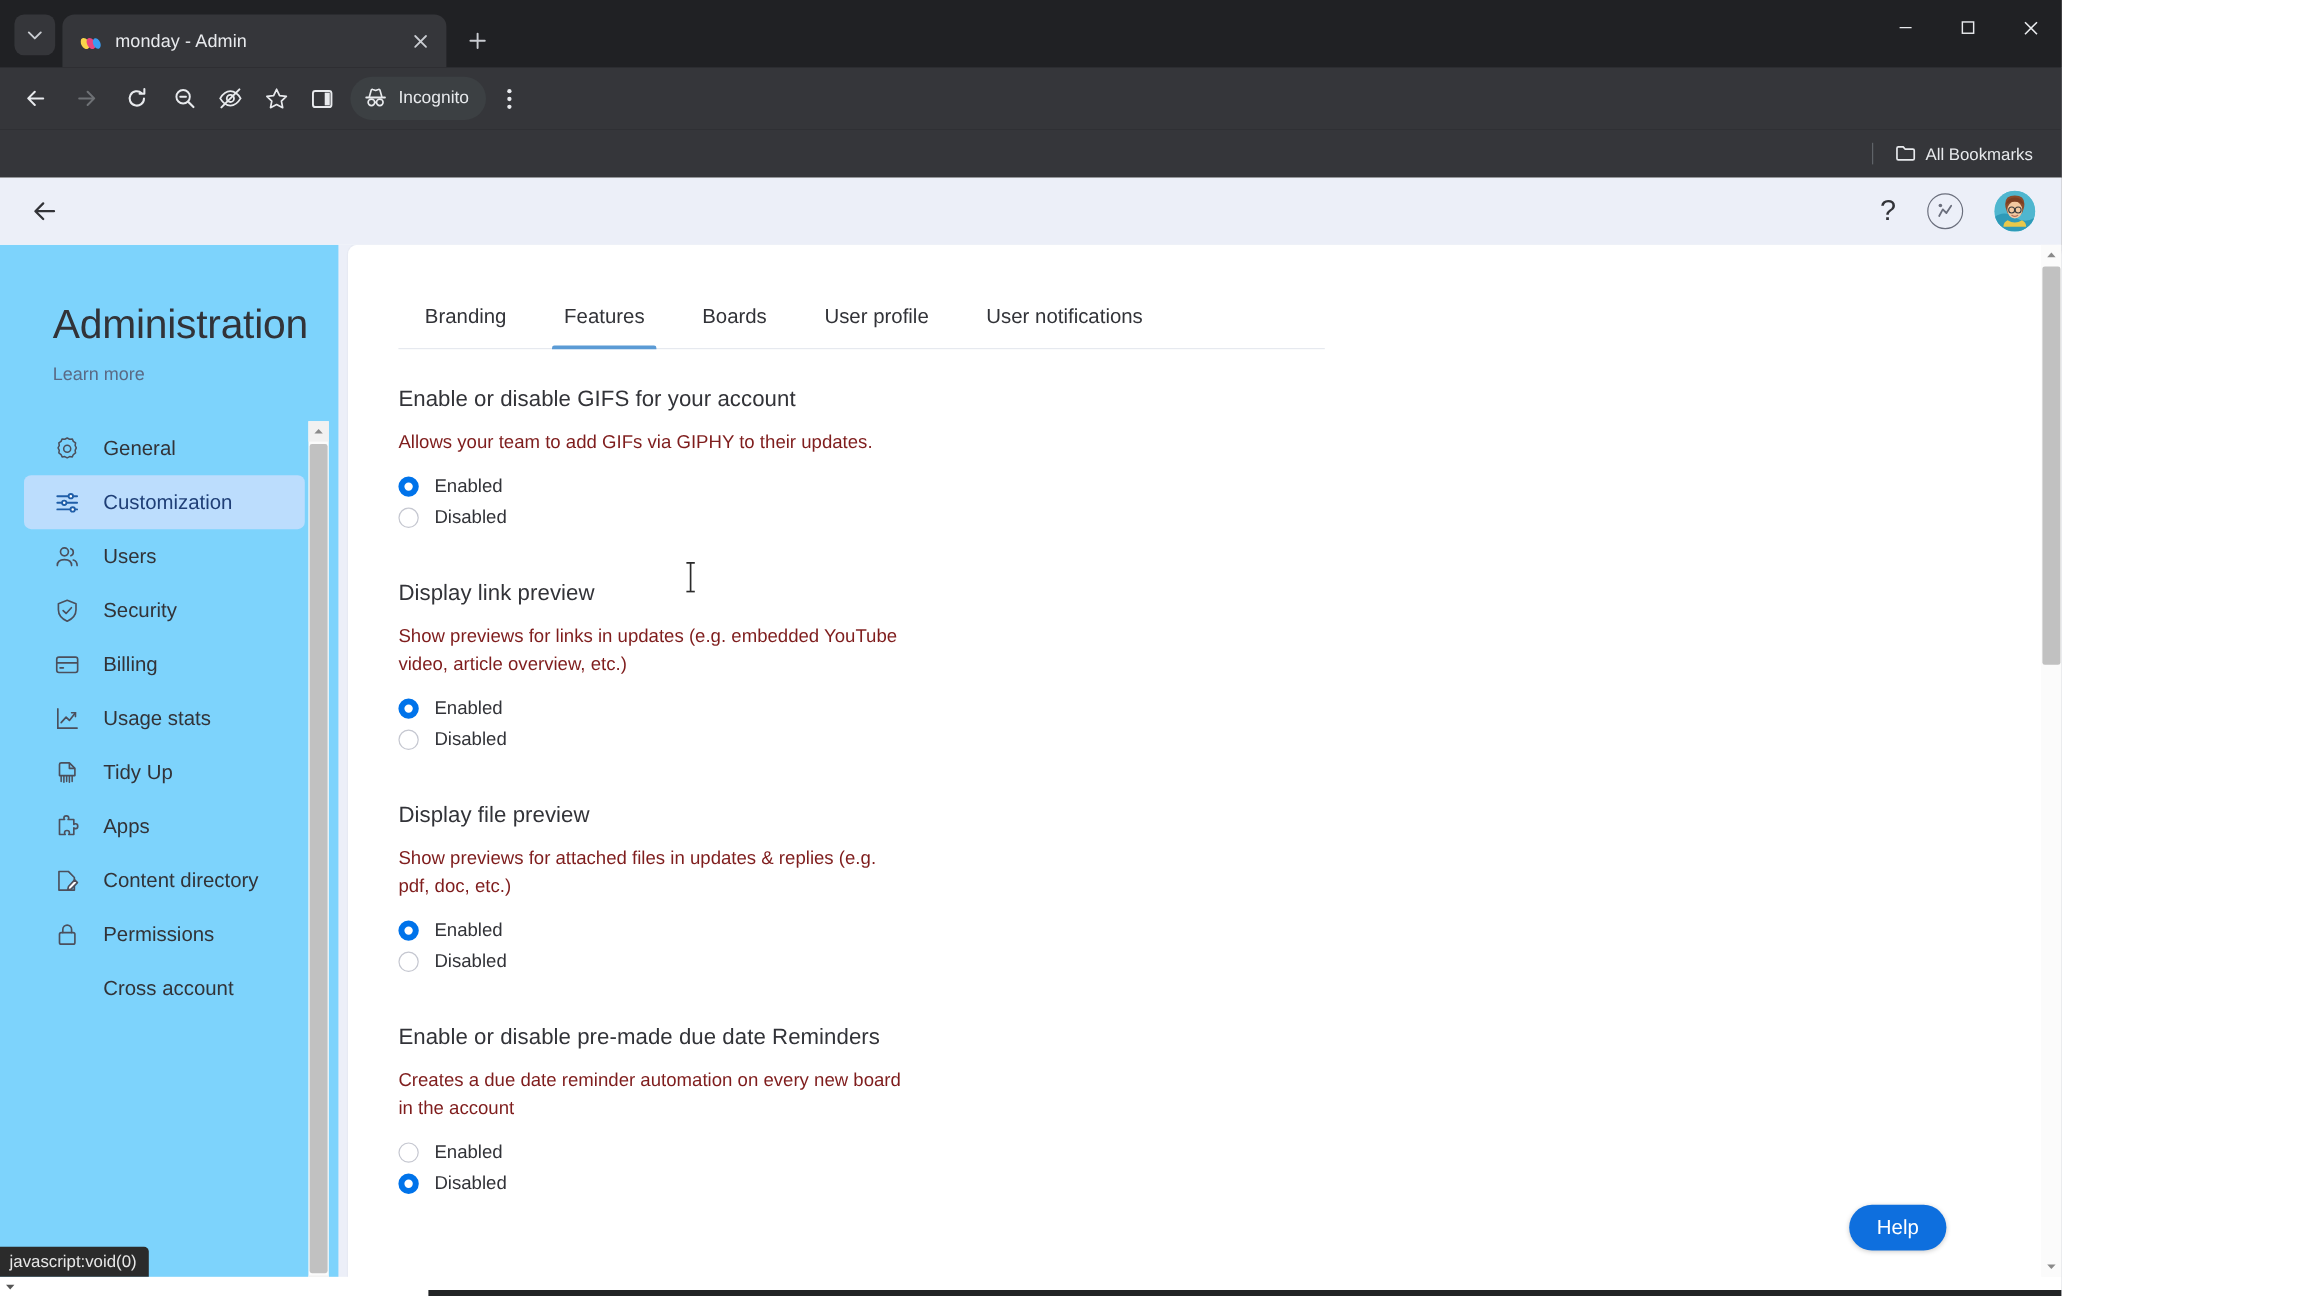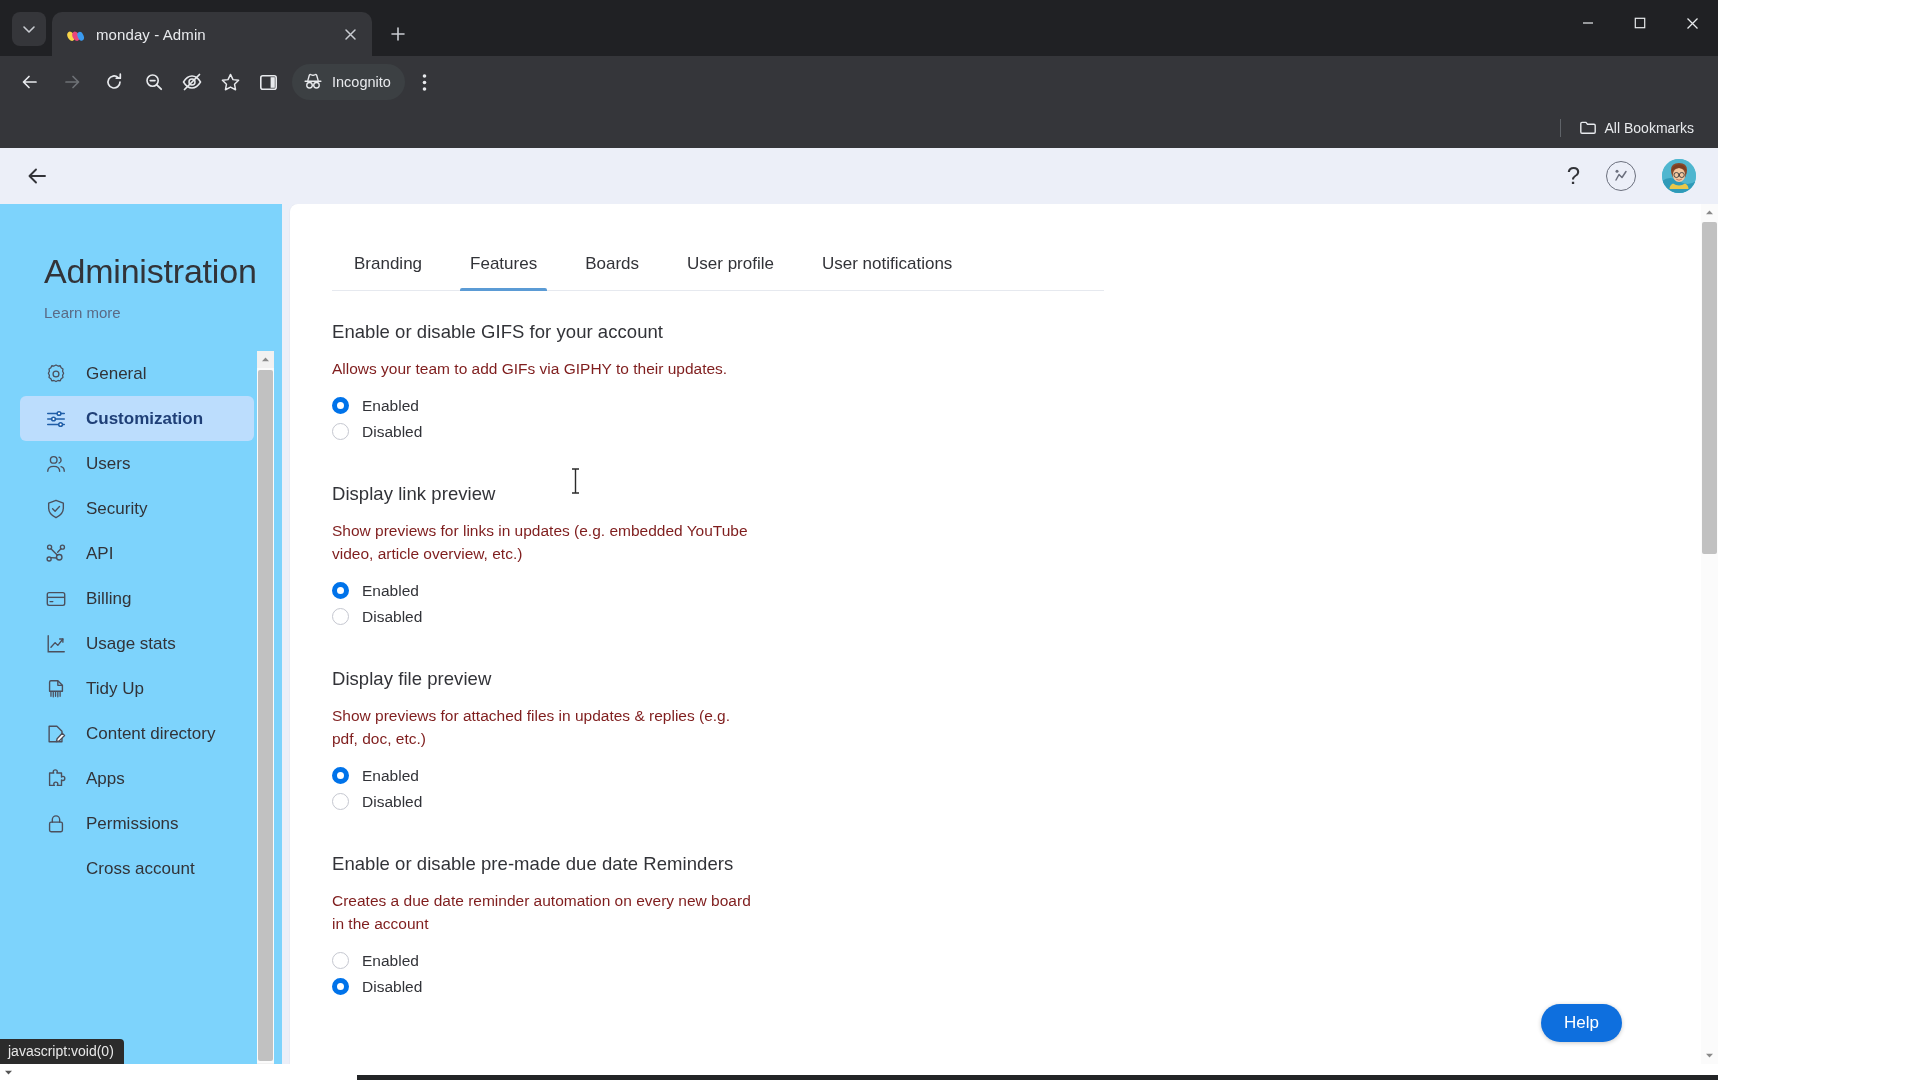--- a/index.html
+++ b/index.html
@@ -84,21 +84,21 @@
   }
   .admin-title { font-size: 34px; color: #323338; font-weight: 400; padding-left: 44px; letter-spacing: -.2px; }
   .learn-more { font-size: 15px; color: #5a6a85; padding-left: 44px; margin-top: 13px; }
   .nav-scroller { margin-top: 30px; position: relative; flex: 1; min-height: 0; }
   .nav-list { padding-right: 28px; }
   .nav-item {
     height: 45px; display: flex; align-items: center; gap: 18px;
     padding-left: 24px; margin: 0 0 0 20px; border-radius: 6px;
   }
   .nav-item .lbl { font-size: 17px; color: #323338; white-space: nowrap; }
-  .nav-item.active { background: #bcddfd; font-weight: bold; }
+  .nav-item.active { background: #bcddfd; }
   .nav-item.active .lbl { color: #1f3f77; }
   .nav-icon { width: 24px; height: 24px; flex: none; display: flex; align-items: center; justify-content: center; }
 
   
   .sb-scroll { position: absolute; right: 8px; top: 0; bottom: 0; width: 17px; background: #fbfbfb; }
   .sb-arrow { width: 17px; height: 17px; display: flex; align-items: center; justify-content: center; background: #f1f1f1; }
   .sb-arrow.top { position: absolute; top: 0; }
   .sb-arrow.bot { position: absolute; bottom: 0; }
   .sb-thumb { position: absolute; left: 1px; width: 15px; top: 19px; bottom: 19px; background: #c1c1c1; border-radius: 2px; }
 
@@ -372,32 +372,20 @@
             <div class="nav-item">
               <span class="nav-icon">
                 <svg width="22" height="22" viewBox="0 0 24 24">
                   <path d="M12 2.5 L20 5.5 V11 q0 6.8 -8 10.5 q-8 -3.7 -8 -10.5 V5.5 Z" stroke="#4b4f5c" stroke-width="1.5" fill="none" stroke-linejoin="round"></path>
                   <path d="M8.3 11.8 L11 14.4 L15.8 9.2" stroke="#4b4f5c" stroke-width="1.5" fill="none" stroke-linecap="round" stroke-linejoin="round"></path>
                 </svg>
               </span>
               <span class="lbl">Security</span>
             </div>
 
-            <div class="nav-item">
-              <span class="nav-icon">
-                <svg width="22" height="22" viewBox="0 0 24 24">
-                  <circle cx="5" cy="4.5" r="2.2" stroke="#4b4f5c" stroke-width="1.5" fill="none"></circle>
-                  <circle cx="19" cy="4.5" r="2.2" stroke="#4b4f5c" stroke-width="1.5" fill="none"></circle>
-                  <circle cx="4.5" cy="17.5" r="2.2" stroke="#4b4f5c" stroke-width="1.5" fill="none"></circle>
-                  <circle cx="15.5" cy="15.5" r="3" stroke="#4b4f5c" stroke-width="1.5" fill="none"></circle>
-                  <path d="M6.5 6.3 L13.6 13.4 M17.4 6.3 L13.8 10 M6.4 16 L12.8 16.3" stroke="#4b4f5c" stroke-width="1.5" stroke-linecap="round"></path>
-                </svg>
-              </span>
-              <span class="lbl">API</span>
-            </div>
 
             <div class="nav-item">
               <span class="nav-icon">
                 <svg width="22" height="22" viewBox="0 0 24 24">
                   <rect x="2.5" y="5" width="19" height="14" rx="2" stroke="#4b4f5c" stroke-width="1.5" fill="none"></rect>
                   <path d="M2.5 10.2 H21.5" stroke="#4b4f5c" stroke-width="1.5"></path>
                   <path d="M5.5 14.8 H8.5" stroke="#4b4f5c" stroke-width="1.5" stroke-linecap="round"></path>
                 </svg>
               </span>
               <span class="lbl">Billing</span>
@@ -421,34 +409,34 @@
                   <path d="M14 3 V8 H19" stroke="#4b4f5c" stroke-width="1.5" fill="none" stroke-linejoin="round"></path>
                   <path d="M6.5 15 V20 M9 15 V20.5 M11.5 15 V20 M14 15 V20.5 M16.5 15 V20" stroke="#4b4f5c" stroke-width="1.4" stroke-linecap="round"></path>
                 </svg>
               </span>
               <span class="lbl">Tidy Up</span>
             </div>
 
             <div class="nav-item">
               <span class="nav-icon">
                 <svg width="22" height="22" viewBox="0 0 24 24">
+                  <path d="M9 4 q0 -2 2.2 -2 q2.2 0 2.2 2 q0 1 -.6 1.4 H18 v4.4 q .6 -.6 1.6 -.6 q2 0 2 2.2 q0 2.2 -2 2.2 q-1 0 -1.6 -.6 V19 h-4.6 q .6 -.6 .6 -1.6 q0 -2 -2.2 -2 q-2.2 0 -2.2 2 q0 1 .6 1.6 H5 V5.4 h4.6 Q9 5 9 4 Z" stroke="#4b4f5c" stroke-width="1.5" fill="none" stroke-linejoin="round"></path>
+                </svg>
+              </span>
+              <span class="lbl">Apps</span>
+            </div>
+
+            <div class="nav-item">
+              <span class="nav-icon">
+                <svg width="22" height="22" viewBox="0 0 24 24">
                   <path d="M4.5 3.5 H13 L18.5 9 V20.5 H4.5 Z" stroke="#4b4f5c" stroke-width="1.5" fill="none" stroke-linejoin="round"></path>
                   <path d="M18.8 11.2 L21.3 13.7 L15.5 19.5 L12.4 20.3 L13.2 17.2 Z" stroke="#4b4f5c" stroke-width="1.5" fill="#fff" stroke-linejoin="round"></path>
                 </svg>
               </span>
               <span class="lbl">Content directory</span>
-            </div>
-
-            <div class="nav-item">
-              <span class="nav-icon">
-                <svg width="22" height="22" viewBox="0 0 24 24">
-                  <path d="M9 4 q0 -2 2.2 -2 q2.2 0 2.2 2 q0 1 -.6 1.4 H18 v4.4 q .6 -.6 1.6 -.6 q2 0 2 2.2 q0 2.2 -2 2.2 q-1 0 -1.6 -.6 V19 h-4.6 q .6 -.6 .6 -1.6 q0 -2 -2.2 -2 q-2.2 0 -2.2 2 q0 1 .6 1.6 H5 V5.4 h4.6 Q9 5 9 4 Z" stroke="#4b4f5c" stroke-width="1.5" fill="none" stroke-linejoin="round"></path>
-                </svg>
-              </span>
-              <span class="lbl">Apps</span>
             </div>
 
             <div class="nav-item">
               <span class="nav-icon">
                 <svg width="22" height="22" viewBox="0 0 24 24">
                   <rect x="5" y="10" width="14" height="10.5" rx="1.6" stroke="#4b4f5c" stroke-width="1.5" fill="none"></rect>
                   <path d="M8 10 V7.2 a4 4 0 0 1 8 0 V10" stroke="#4b4f5c" stroke-width="1.5" fill="none" stroke-linecap="round"></path>
                 </svg>
               </span>
               <span class="lbl">Permissions</span>

